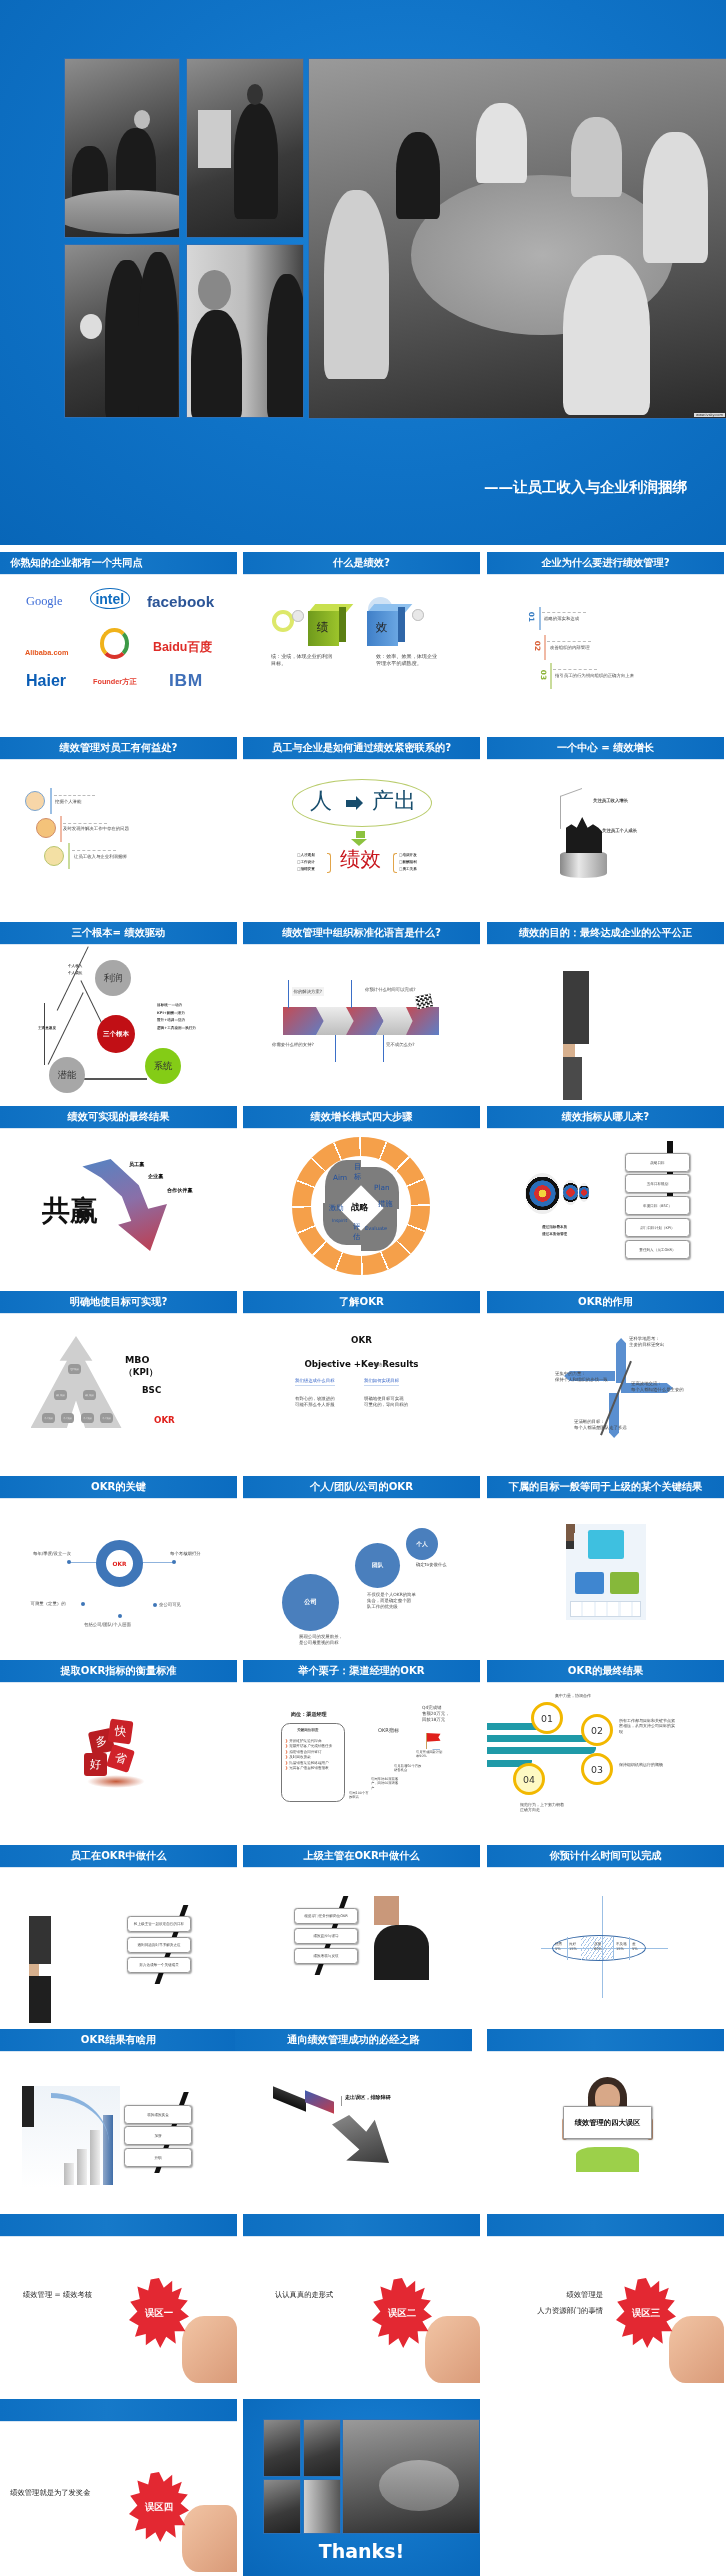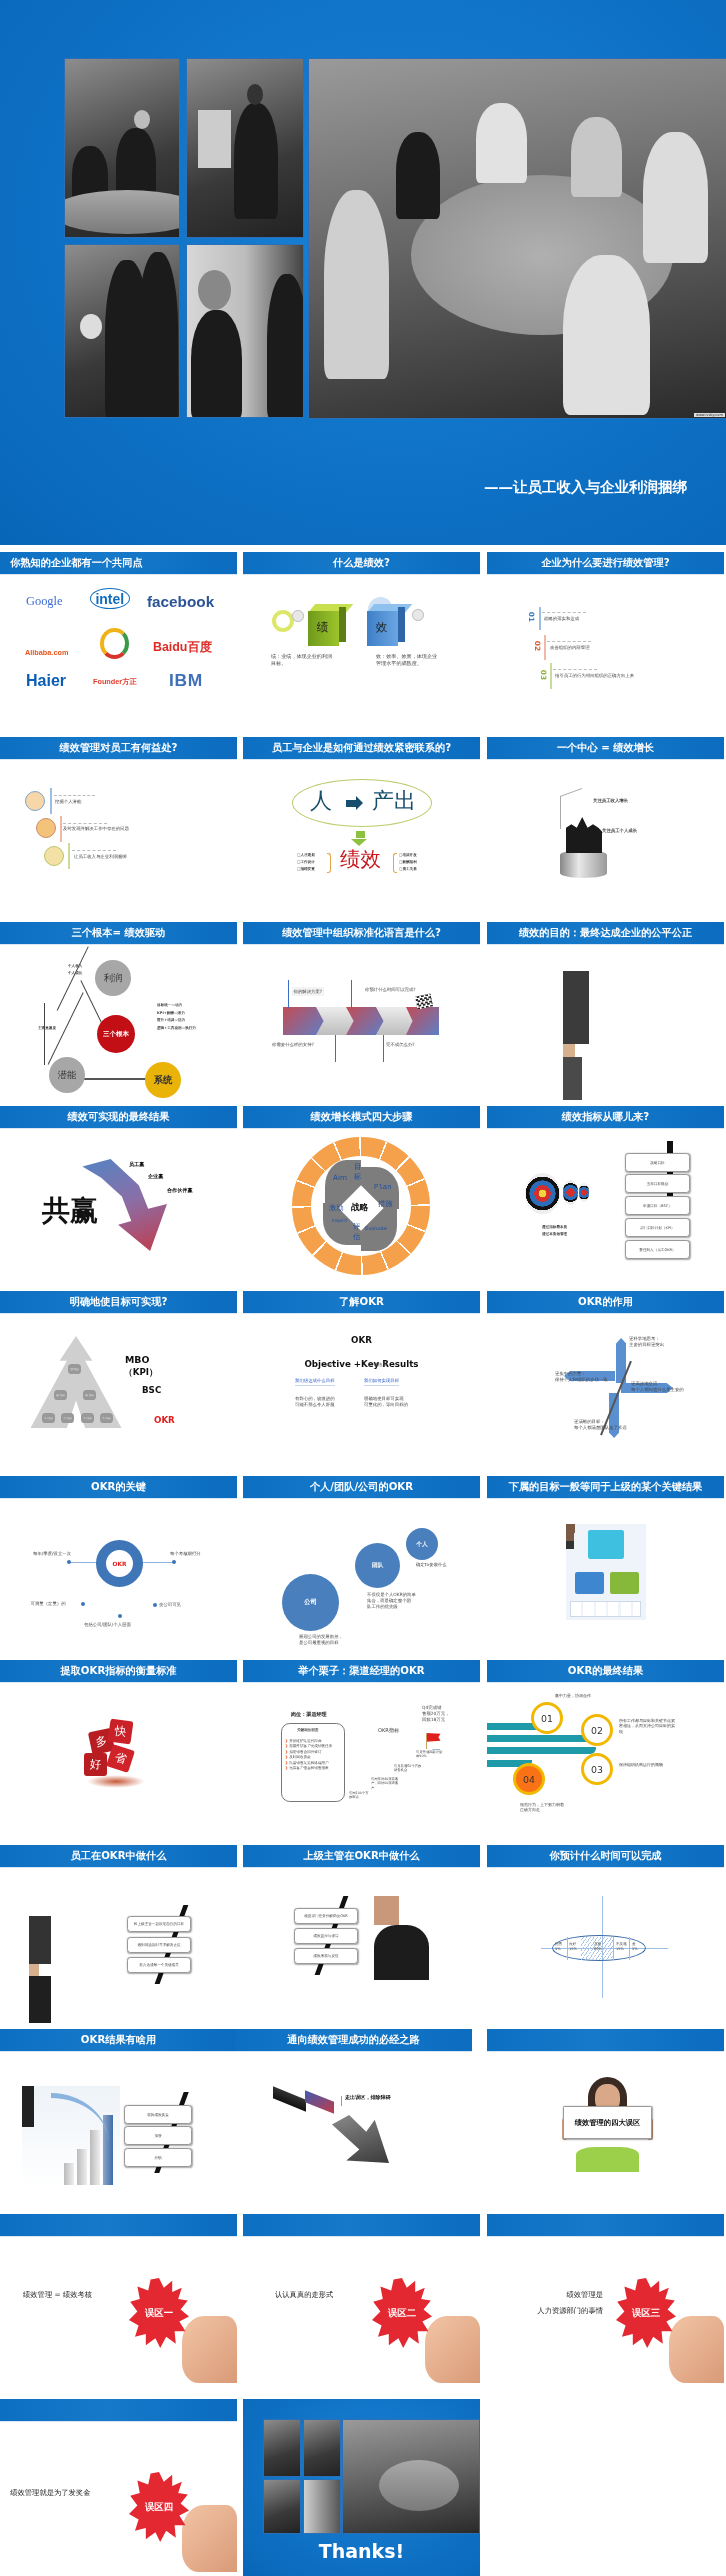--- a/index.html
+++ b/index.html
@@ -215,21 +215,21 @@
   <div class="abs" style="left:44px;top:81px;width:102px;height:62px;border-left:0.7px solid #444;"></div>
   <div class="line" style="left:71px;top:156px;width:76px;height:1.5px;transform:rotate(0deg);background:#555;"></div>
   <div class="line" style="left:81px;top:58px;width:80px;height:0.7px;transform:rotate(64deg);background:#444;"></div>
   <div class="line" style="left:48px;top:142px;width:80px;height:0.7px;transform:rotate(-64deg);background:#444;"></div>
   <div class="circle" style="left:95px;top:38px;width:36px;height:36px;background:#a7a7a7;font-size:9.4px;color:#333;">
       <span>利润</span>
     </div>
   <div class="circle" style="left:49px;top:135px;width:36px;height:36px;background:#a7a7a7;font-size:9.4px;color:#333;">
       <span>潜能</span>
     </div>
-  <div class="circle" style="left:145px;top:140px;width:36px;height:36px;background:#eab308;font-size:9.4px;color:#333;font-weight:bold;">
+  <div class="circle" style="left:145px;top:126px;width:36px;height:36px;background:#84cc16;font-size:9.4px;color:#333;">
       <span>系统</span>
     </div>
   <div class="circle" style="left:97px;top:93px;width:38px;height:38px;background:#c10f15;font-size:6.5px;color:#fff;font-weight:bold;">
       <span>三个根本</span>
     </div>
   <div class="t tb" style="left:68px;top:41px;font-size:3.6px;line-height:1.9;">
     <div>个人收入</div>
       <div>个人成长</div>
   </div>
   <div class="t tb" style="left:38px;top:104px;font-size:3.6px;">主观意愿度</div>
@@ -283,21 +283,21 @@
   <div class="abs" style="left:49px;top:30.5px;width:138px;height:138px;border-radius:50%;border:19px solid #f5a04a;"></div>
   <div class="abs" style="left:49px;top:30.5px;width:138px;height:138px;border-radius:50%;background:repeating-conic-gradient(transparent 0 21deg,#ffffff 21deg 22.5deg);-webkit-mask:radial-gradient(circle,transparent 49px,#000 50px);mask:radial-gradient(circle,transparent 49px,#000 50px);"></div>
   <div class="abs" style="left:82px;top:54px;width:36px;height:44px;background:#7d7d7d;border-radius:60% 0 0 0;"></div>
   <div class="abs" style="left:118px;top:61px;width:38px;height:42px;background:#7d7d7d;border-radius:0 60% 0 0;"></div>
   <div class="abs" style="left:118px;top:103px;width:36px;height:42px;background:#7d7d7d;border-radius:0 0 60% 0;"></div>
   <div class="abs" style="left:80px;top:97px;width:39px;height:42px;background:#7d7d7d;border-radius:0 0 0 60%;"></div>
   <div class="abs" style="left:102px;top:86px;width:32px;height:32px;background:#fff;transform:rotate(45deg);"></div>
   <div class="t tb" style="left:108px;top:96px;font-size:8.7px;color:#111;">战略</div>
   <div class="t" style="left:90px;top:67px;font-size:7.3px;color:#1f4f9e;">Aim</div>
   <div class="t" style="left:111px;top:56px;font-size:7.3px;color:#1f4f9e;width:8.7px;white-space:normal;">目标</div>
-  <div class="t" style="left:131px;top:77px;font-size:7.3px;color:#1f4f9e;font-family:Liberation Mono, monospace;">Plan</div>
+  <div class="t" style="left:131px;top:77px;font-size:7.3px;color:#1f4f9e;">Plan</div>
   <div class="t" style="left:135px;top:93px;font-size:7.3px;color:#1f4f9e;">措施</div>
   <div class="t" style="left:122px;top:119px;font-size:5.1px;color:#1f4f9e;">Evaluate</div>
   <div class="t" style="left:110px;top:116px;font-size:7.3px;color:#1f4f9e;width:8.7px;white-space:normal;">评估</div>
   <div class="t" style="left:86px;top:97px;font-size:7.3px;color:#1f4f9e;">激励</div>
   <div class="t" style="left:89px;top:112px;font-size:4.4px;color:#1f4f9e;">Inspirit</div>
 </div>
 
 <div class="slide" style="left:487px;top:1106px;">
   <div class="hdr">绩效指标从哪儿来?</div>
   <div class="circle" style="left:38px;top:67px;width:35px;height:41px;background:radial-gradient(circle,#f2d53c 0 14%,#d62d2d 15% 30%,#2b6db8 31% 48%,#111 49% 62%,#eee 63%);border-radius:50%;"></div>
@@ -482,21 +482,21 @@
   <div class="abs" style="left:0;top:100px;width:45px;height:7.3px;background:#1f9aa8;border-radius:0 0 5.8px 0;"></div>
   <div class="circle" style="left:44px;top:42px;width:32px;height:32px;border:3.6px solid #f2b800;background:#fff;font-size:9.4px;color:#333;">
       <span>01</span>
     </div>
   <div class="circle" style="left:94px;top:54px;width:32px;height:32px;border:3.6px solid #f2b800;background:#fff;font-size:9.4px;color:#333;">
       <span>02</span>
     </div>
   <div class="circle" style="left:94px;top:93px;width:32px;height:32px;border:3.6px solid #f2b800;background:#fff;font-size:9.4px;color:#333;">
       <span>03</span>
     </div>
-  <div class="circle" style="left:26px;top:103px;width:32px;height:32px;border:3.6px solid #f2b800;background:#f97316;font-size:9.4px;color:#333;">
+  <div class="circle" style="left:26px;top:103px;width:32px;height:32px;border:3.6px solid #f2b800;background:#fef9c3;font-size:9.4px;color:#333;">
       <span>04</span>
     </div>
   <div class="t" style="left:68px;top:33px;font-size:4px;">集中力量，协调合作</div>
   <div class="t" style="left:132px;top:58px;font-size:4px;white-space:normal;width:58px;">所有工作都与目标和关键节点紧密相连，从而支持公司目标的实现</div>
   <div class="t" style="left:132px;top:102px;font-size:4px;white-space:normal;width:44px;">保持组织机构运行的顺畅</div>
   <div class="t" style="left:33px;top:142px;font-size:4px;white-space:normal;width:47px;">规范行为，上下努力朝着正确方向走</div>
 </div>
 
 <div class="slide" style="left:0;top:1845px;">
   <div class="hdr">员工在OKR中做什么</div>

